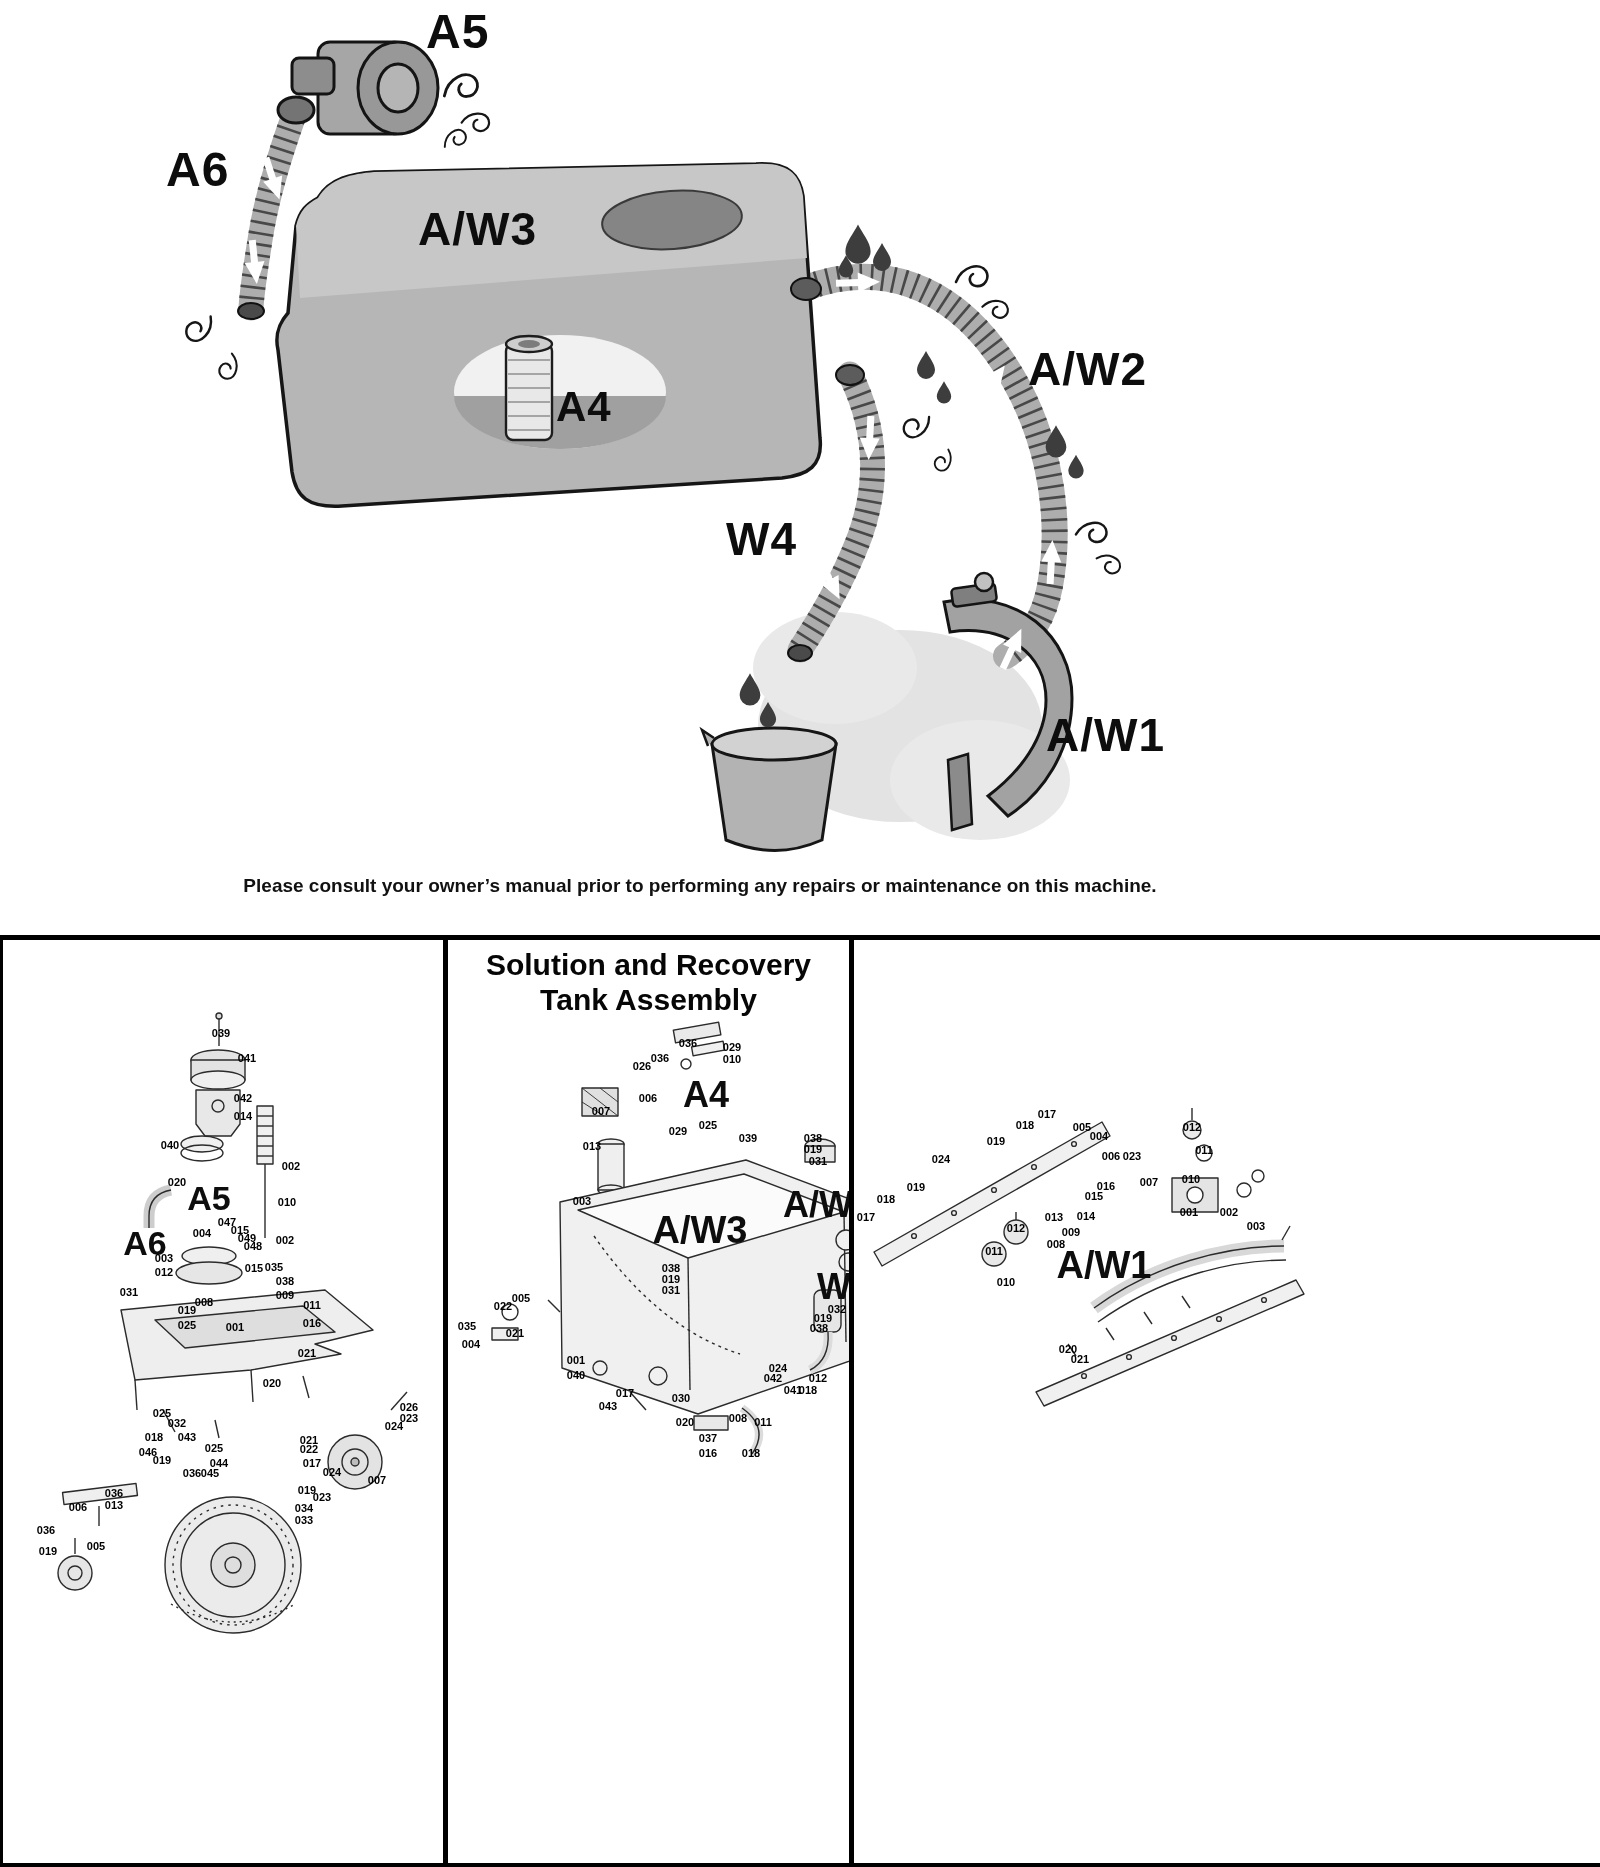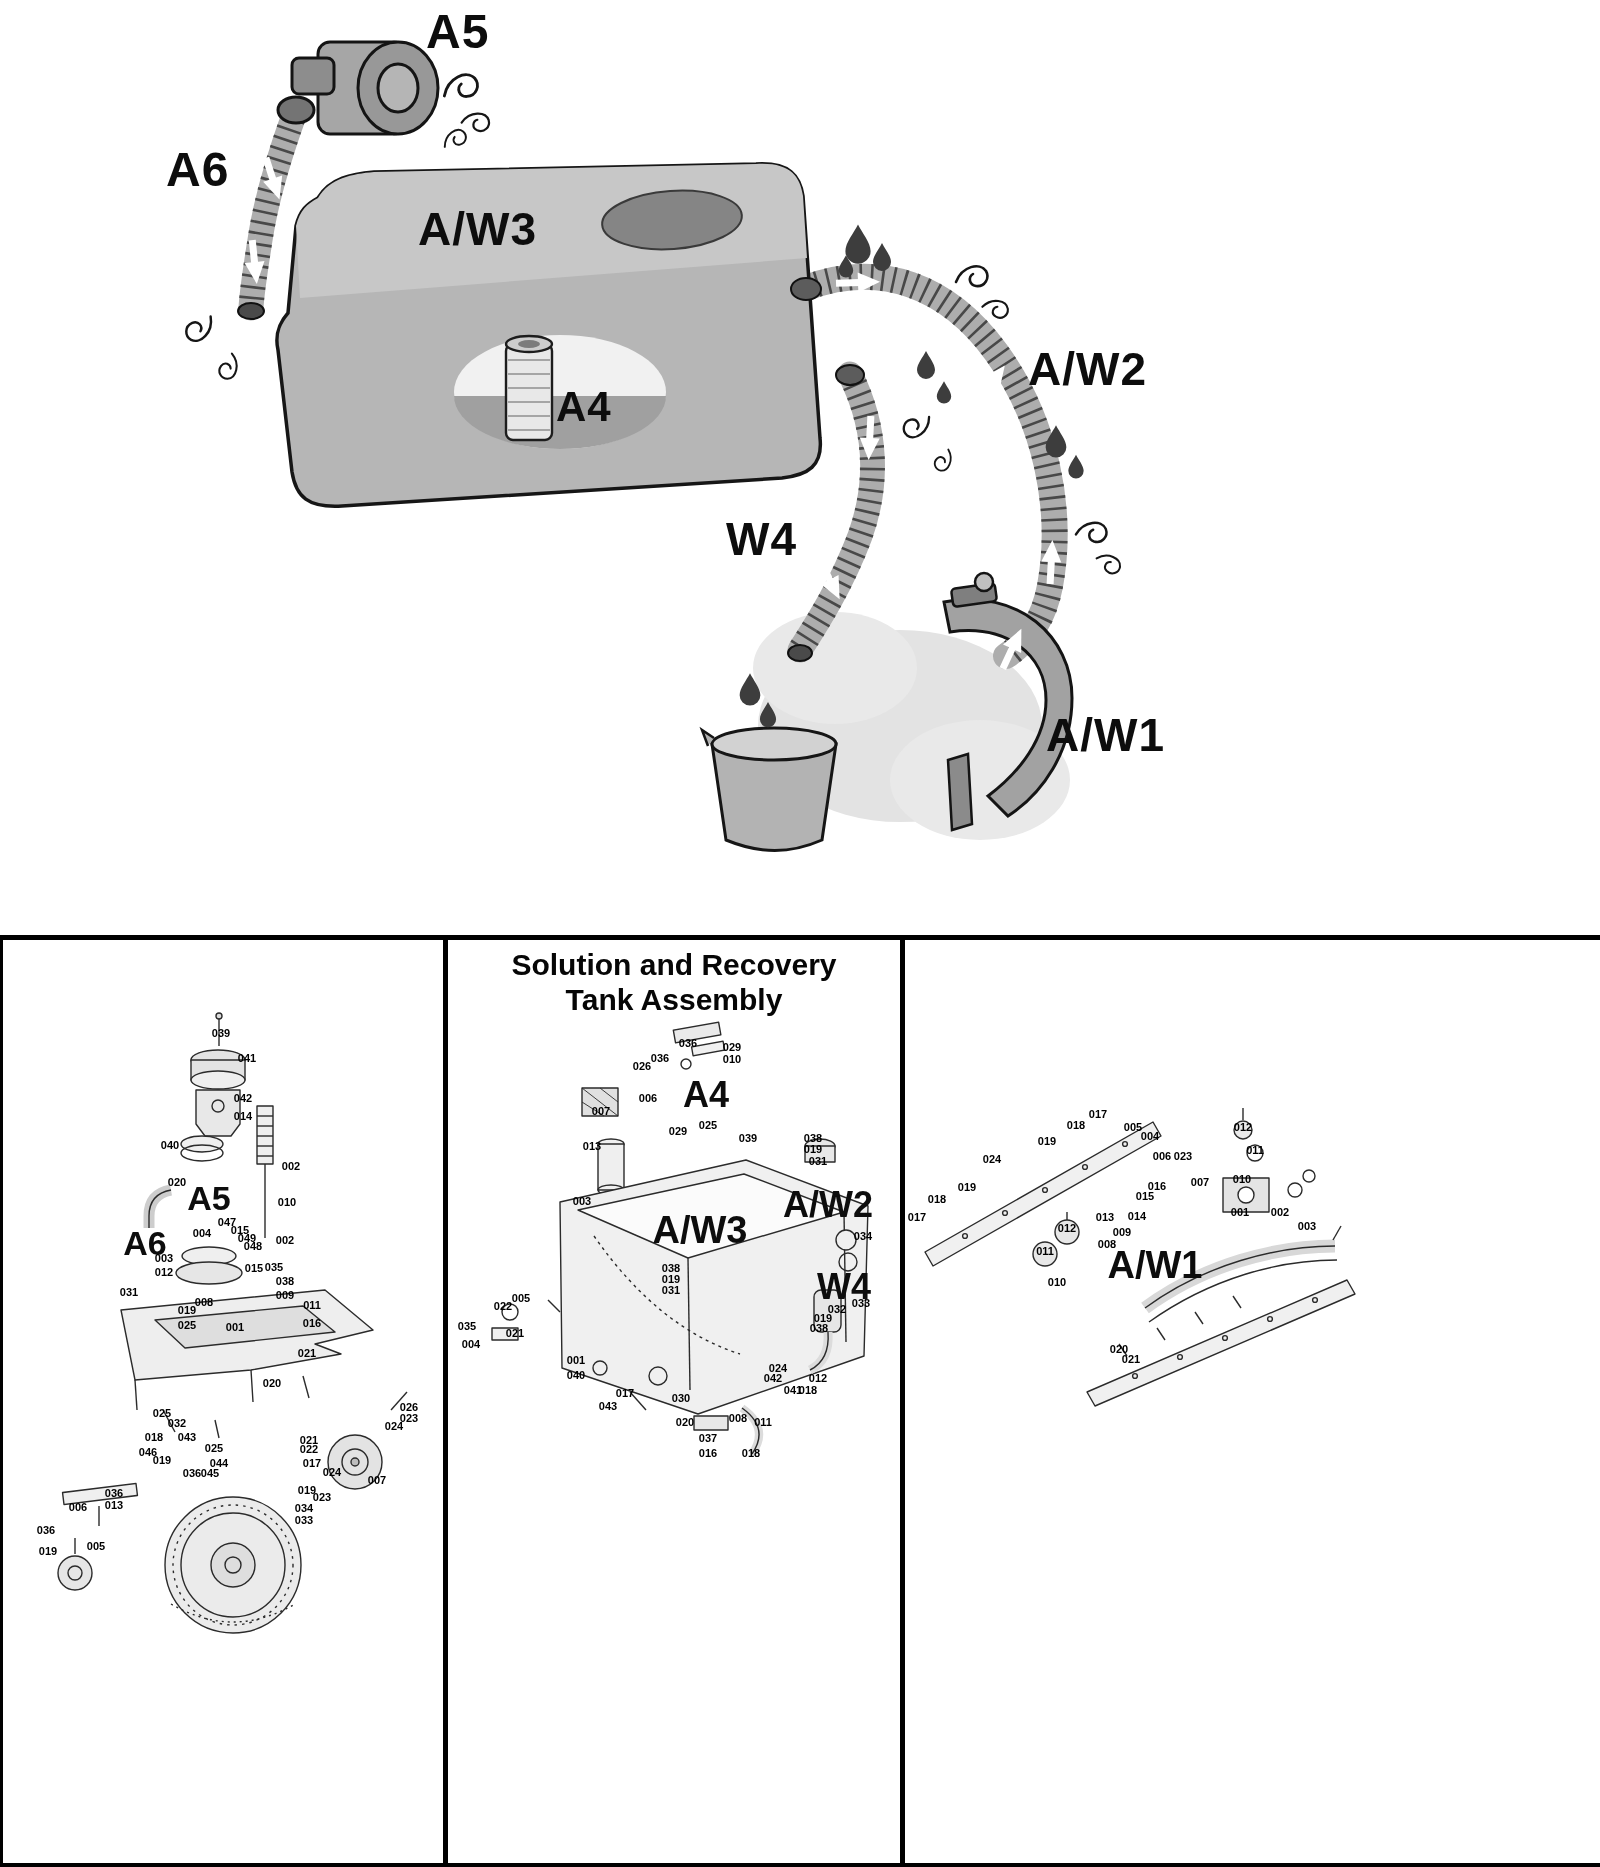--- a/index.html
+++ b/index.html
@@ -139,20 +139,21 @@
       <div class="big-label" style="left: 426px; top: 8px; font-size: 48px;">A5</div>
       <div class="big-label" style="left: 166px; top: 146px; font-size: 48px;">A6</div>
       <div class="big-label" style="left: 418px; top: 206px; font-size: 46px;">A/W3</div>
       <div class="big-label" style="left: 556px; top: 386px; font-size: 42px;">A4</div>
       <div class="big-label" style="left: 1028px; top: 346px; font-size: 46px;">A/W2</div>
       <div class="big-label" style="left: 726px; top: 516px; font-size: 46px;">W4</div>
       <div class="big-label" style="left: 1046px; top: 712px; font-size: 46px;">A/W1</div>
     </div>
 
   <div class="copyright">
+    <div>Please consult your owner’s manual prior to performing any repairs or maintenance on this machine.</div>
   </div>
 </div>
 
 <div class="panels">
 
   <section class="panel" id="panel-0" style="width:445px">
     <svg width="445" height="932" viewBox="0 0 445 932">
       <g stroke="#2b2b2b" stroke-width="1.4" fill="none" stroke-linejoin="round">
         <line x1="216" y1="76" x2="216" y2="106"></line>
           <circle cx="216" cy="76" r="3" fill="#ddd"></circle>
@@ -252,21 +253,21 @@
       <div class="part-label" style="left: 75px; top: 567px;">006</div>
       <div class="part-label" style="left: 304px; top: 550px;">019</div>
       <div class="part-label" style="left: 319px; top: 557px;">023</div>
       <div class="part-label" style="left: 301px; top: 568px;">034</div>
       <div class="part-label" style="left: 301px; top: 580px;">033</div>
       <div class="part-label" style="left: 43px; top: 590px;">036</div>
       <div class="part-label" style="left: 93px; top: 606px;">005</div>
       <div class="part-label" style="left: 45px; top: 611px;">019</div>
     </section>
 
-  <section class="panel" id="panel-1" style="width:457px">
+  <section class="panel" id="panel-1" style="width:406px">
     <h2 class="panel-title">Solution and Recovery Tank Assembly</h2>
     <svg width="457" height="932" viewBox="0 0 457 932">
       <g stroke="#2b2b2b" stroke-width="1.4" fill="none" stroke-linejoin="round">
         <rect x="226" y="86" width="46" height="13" transform="rotate(-10 249 92)" fill="#eaeaea"></rect>
         <rect x="244" y="104" width="32" height="9" transform="rotate(-10 260 108)" fill="#f0f0f0"></rect>
         <circle cx="238" cy="124" r="5"></circle>
         <rect x="134" y="148" width="36" height="28" fill="#e0e0e0"></rect>
         <path d="M134,148 l36,28 M134,162 l22,14 M152,148 l18,14" stroke-width=".9"></path>
         <ellipse cx="163" cy="204" rx="13" ry="5" fill="#f0f0f0"></ellipse>
         <rect x="150" y="204" width="26" height="46" fill="#efefef"></rect>

